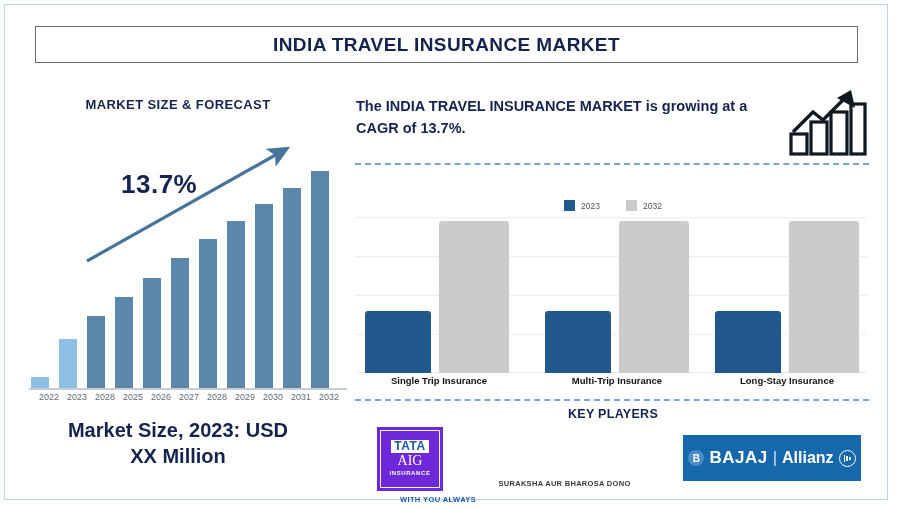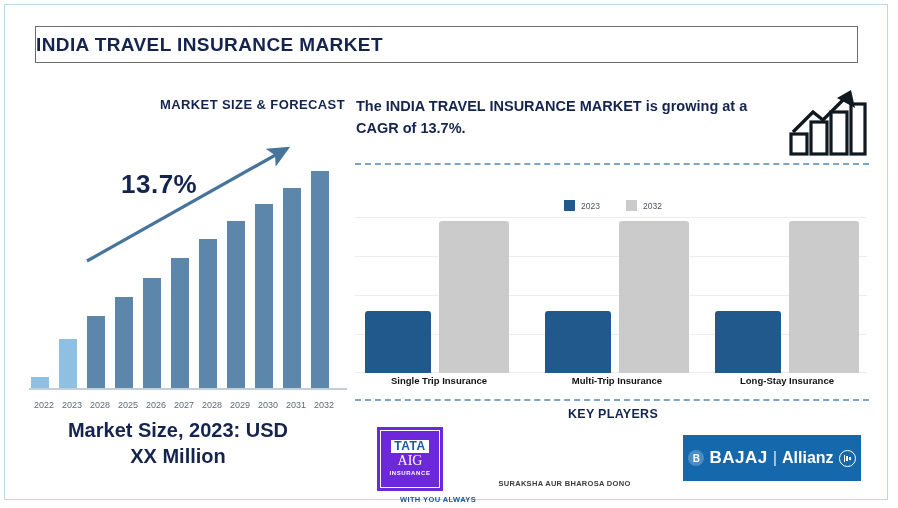--- a/index.html
+++ b/index.html
@@ -15,50 +15,50 @@
     border:1.5px solid #bcd6e8;
     background:#ffffff;
     box-sizing:border-box;
   }
   
   .title-box{
     position:absolute;left:30px;top:21px;
     width:823px;height:37px;
     border:1.5px solid #6b6b6b;
     box-sizing:border-box;
-    display:flex;align-items:center;justify-content:flex-start;
+    display:flex;align-items:center;justify-content:center;
     background:#ffffff;
   }
   .title-text{
     font-size:19px;font-weight:bold;color:#14244e;
     letter-spacing:.4px;
   }
   
   .left-panel{position:absolute;left:6px;top:76px;width:334px;height:420px;}
   .ms-heading{
     position:absolute;left:0;top:16px;width:334px;
-    text-align:right;font-size:13px;font-weight:bold;
+    text-align:center;font-size:13px;font-weight:bold;
     color:#14244e;letter-spacing:.4px;
   }
   .cagr-big{
     position:absolute;left:110px;top:88px;
     font-size:26px;font-weight:bold;color:#14244e;
     letter-spacing:.5px;
   }
   .growth-arrow{position:absolute;left:0;top:50px;width:334px;height:180px;}
   .lbars{position:absolute;left:20px;top:90px;width:314px;height:217px;}
   .lbar{position:absolute;bottom:0;width:18px;background:#5c87ab;}
   .lbar.light{background:#8fc0e4;}
   .lbaseline{
     position:absolute;left:18px;top:307px;width:318px;height:1.5px;
     background:#c3cfd8;
   }
   .lyears{position:absolute;left:16px;top:311px;width:318px;height:16px;}
   .lyear{
-    position:absolute;top:8px;width:30px;
+    position:absolute;top:0;width:30px;text-align:center;
     font-size:9px;color:#5d6a78;font-weight:normal;
   }
   .ms-caption{
     position:absolute;left:6px;top:336px;width:322px;
     text-align:center;font-size:20px;font-weight:bold;
     color:#14244e;line-height:26px;
   }
   
   .right-panel{position:absolute;left:344px;top:76px;width:540px;height:420px;}
   .cagr-line{

